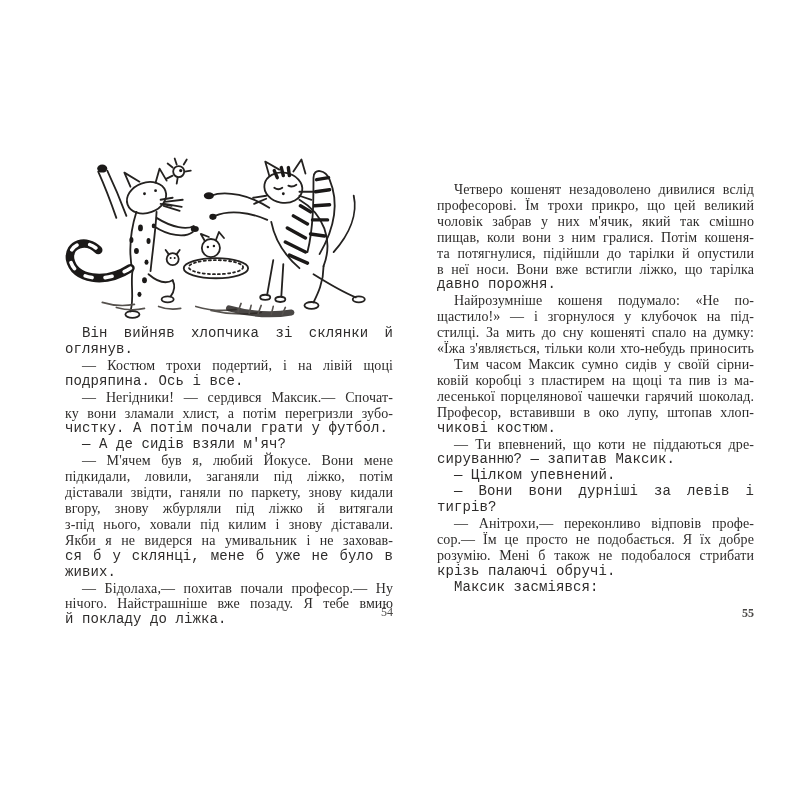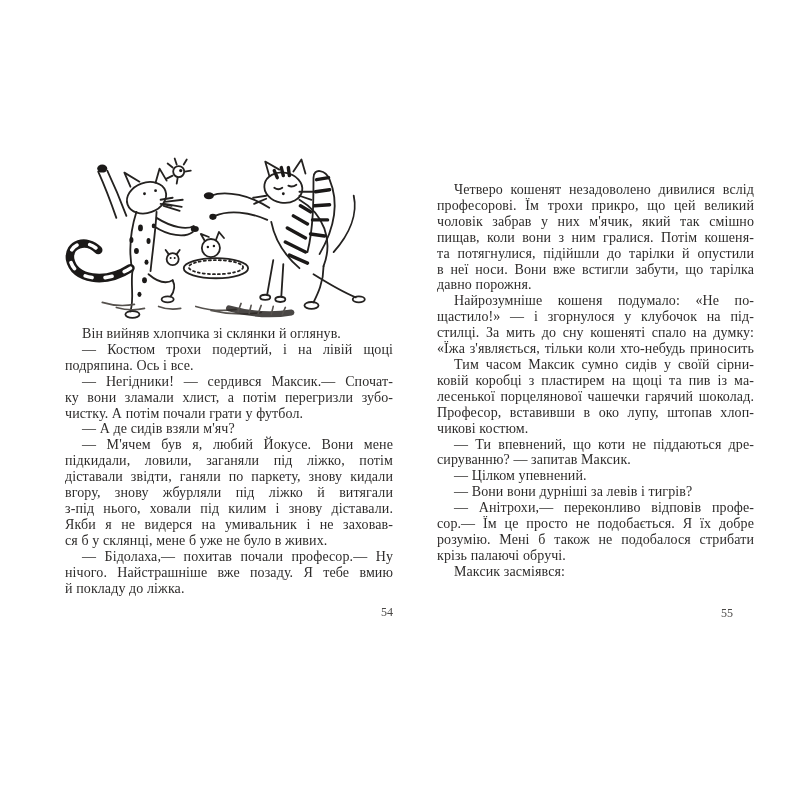--- a/index.html
+++ b/index.html
@@ -32,30 +32,30 @@
     line-height: 15.9px;
     letter-spacing: 0.1px;
   }
   .textblock.left  { left: 65px;  top: 326px; width: 328px; }
   .textblock.right { left: 437px; top: 182px; width: 317px; }
   .line {
     text-align: justify;
     text-align-last: justify;
     white-space: normal;
   }
-  .line.last { text-align-last: left; }
+  .line.last { text-align-last: left; font-family: Liberation Mono, monospace; }
   .line.first { text-indent: 17px; }
   .pagenum {
     position: absolute;
     color: #4a4846;
     font-size: 12px;
     text-align: right;
   }
   .pagenum.left  { left: 65px;  width: 328px; top: 605px; }
-  .pagenum.right { left: 416px; width: 317px; top: 606px; }
+  .pagenum.right { left: 437px; width: 317px; top: 606px; font-weight: bold; }
   .ink { stroke: #242220; fill: none; stroke-width: 1.8; stroke-linecap: round; stroke-linejoin: round; }
   .ink-thick { stroke: #1b1918; fill: none; stroke-width: 8.5; stroke-linecap: round; }
   .ink-bar { stroke: #1b1918; fill: none; stroke-width: 3.4; stroke-linecap: round; }
   .ink-fill { fill: #1b1918; stroke: none; }
   .ink-soft { stroke: #56524e; fill: none; stroke-width: 1.6; stroke-linecap: round; }
 </style>
 </head>
 <body>
 
 <div class="spread">
@@ -176,21 +176,21 @@
       <div class="line last">й покладу до ліжка.</div>
     </div>
   <div class="pagenum left">54</div>
 
   <div class="textblock right" id="right-text">
       <div class="line first">Четверо кошенят незадоволено дивилися вслід</div>
       <div class="line">професорові. Їм трохи прикро, що цей великий</div>
       <div class="line">чоловік забрав у них м'ячик, який так смішно</div>
       <div class="line">пищав, коли вони з ним гралися. Потім кошеня-</div>
       <div class="line">та потягнулися, підійшли до тарілки й опустили</div>
-      <div class="line">в неї носи. Вони вже встигли забути, що тарілка</div>
+      <div class="line">в неї носи. Вони вже встигли ліжко, що тарілка</div>
       <div class="line last">давно порожня.</div>
       <div class="line first">Найрозумніше кошеня подумало: «Не по-</div>
       <div class="line">щастило!» — і згорнулося у клубочок на під-</div>
       <div class="line">стилці. За мить до сну кошеняті спало на думку:</div>
       <div class="line">«Їжа з'являється, тільки коли хто-небудь приносить</div>
       <div class="line first">Тим часом Максик сумно сидів у своїй сірни-</div>
       <div class="line">ковій коробці з пластирем на щоці та пив із ма-</div>
       <div class="line">лесенької порцелянової чашечки гарячий шоколад.</div>
       <div class="line">Професор, вставивши в око лупу, штопав хлоп-</div>
       <div class="line last">чикові костюм.</div>

